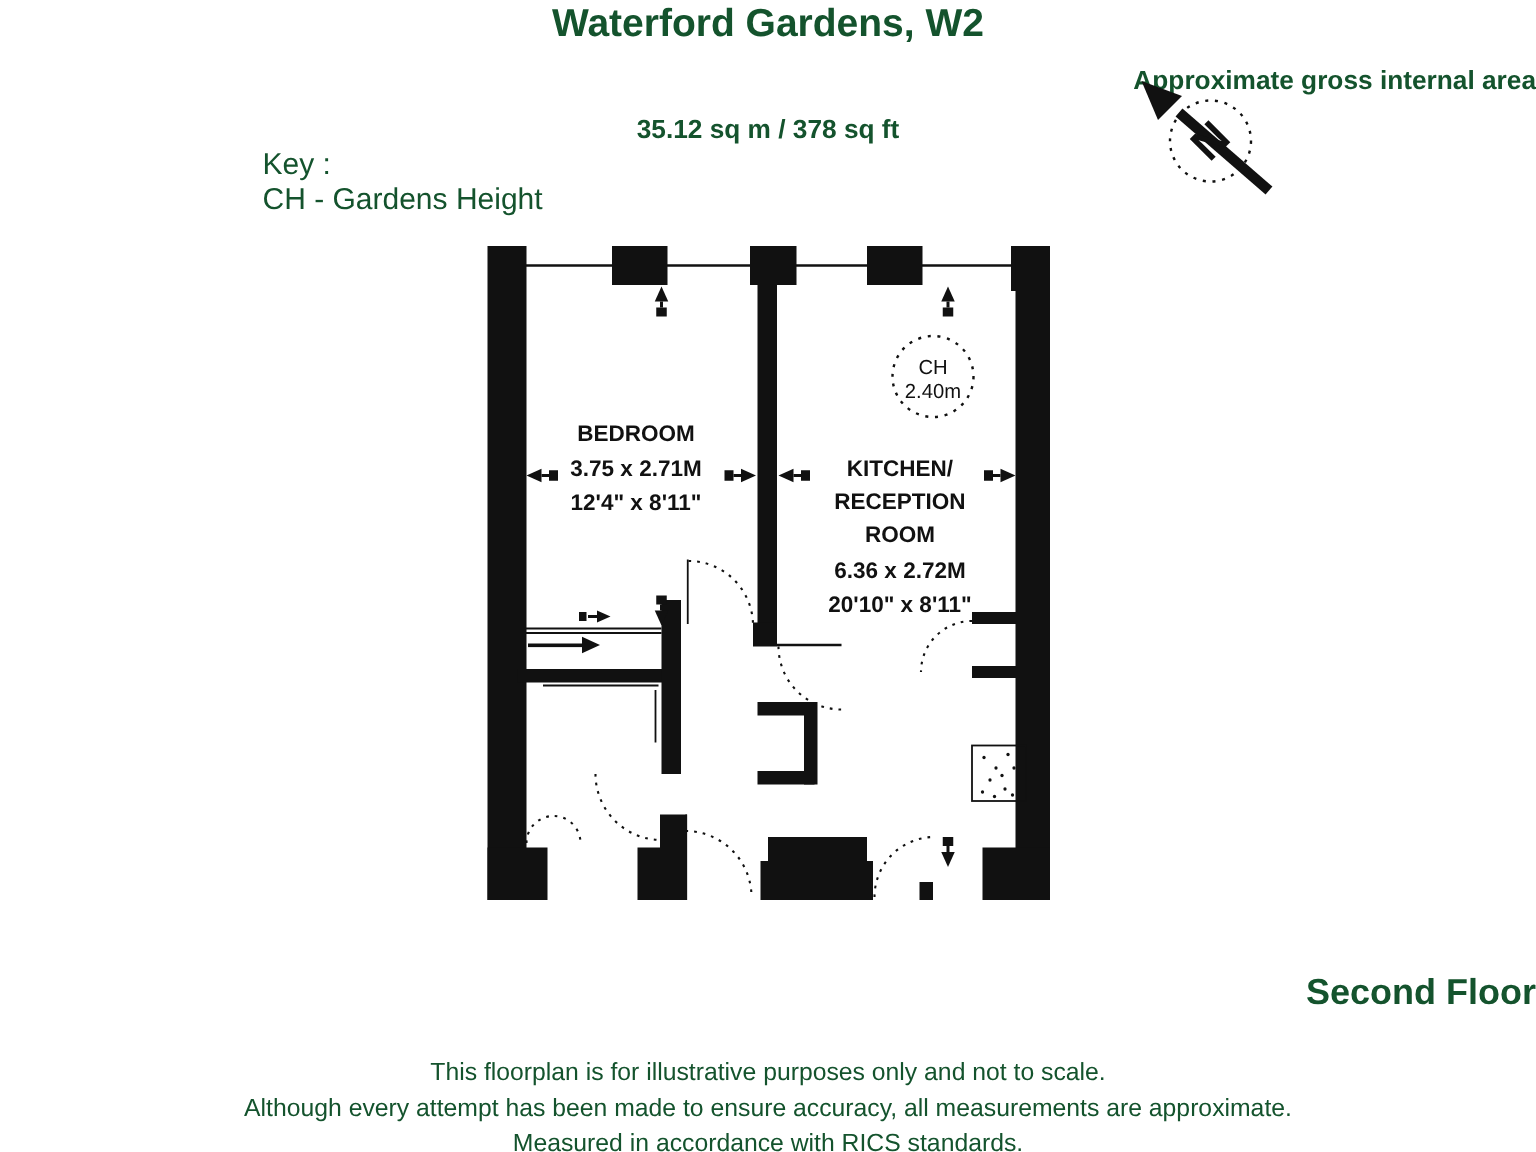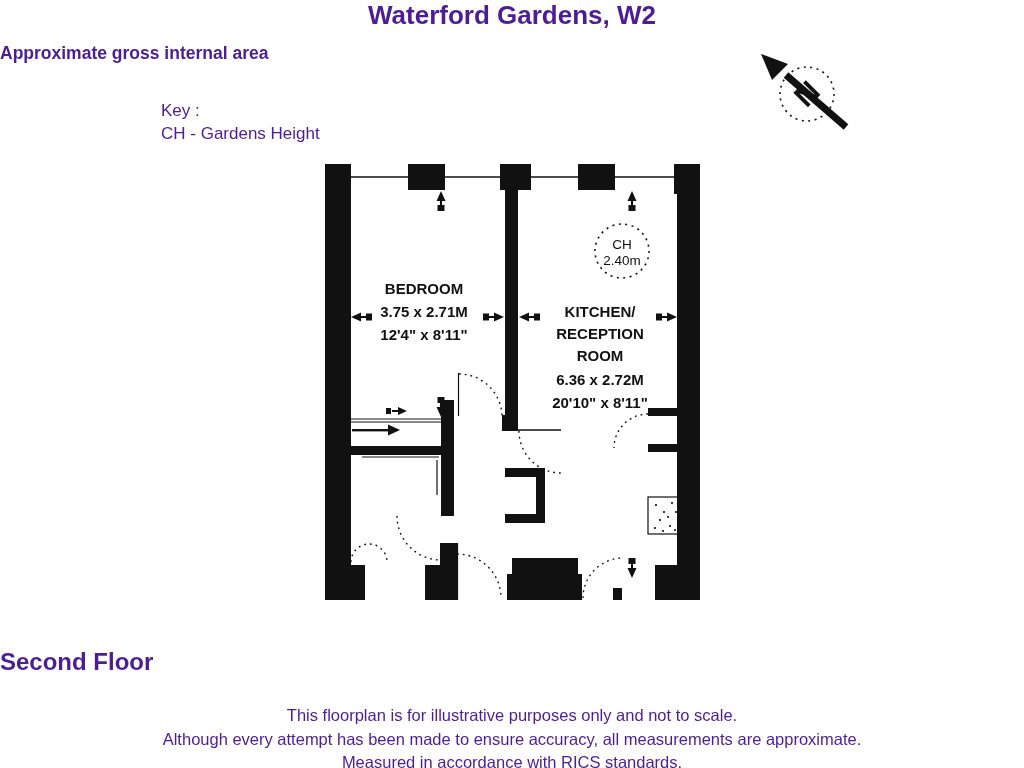--- a/index.html
+++ b/index.html
@@ -1,34 +1,34 @@
 <!DOCTYPE html>
 <html><head>
 <meta charset="utf-8">
 <style>
   html,body{margin:0;padding:0;background:#ffffff;}
   .page{
     position:relative;width:1024px;height:768px;background:#ffffff;
-    font-family:"Liberation Sans", sans-serif;color:#4c1d95;overflow:hidden;
+    font-family:"Liberation Sans", sans-serif;color:#14532d;overflow:hidden;
   }
   .title{
     position:absolute;top:0px;left:0;width:100%;text-align:center;
     font-size:26px;font-weight:bold;letter-spacing:0px;
   }
   .subtitle{
-    position:absolute;top:43px;left:0;width:100%;text-align:left;
+    position:absolute;top:43px;left:0;width:100%;text-align:right;
     font-size:17.5px;font-weight:bold;
   }
   .area{
     position:absolute;top:76px;left:0;width:100%;text-align:center;
     font-size:17.5px;font-weight:bold;
   }
-  .key{position:absolute;left:161px;top:99px;font-size:17px;line-height:23px;}
+  .key{position:absolute;left:175px;top:99px;font-size:20px;line-height:23px;}
   .floor-label{
-    position:absolute;top:648px;left:0;width:100%;text-align:left;
+    position:absolute;top:648px;left:0;width:100%;text-align:right;
     font-size:24px;font-weight:bold;
   }
   .disclaimer{
     position:absolute;top:704px;left:0;width:100%;text-align:center;
     font-size:16.5px;line-height:23.5px;
   }
   svg.plan{position:absolute;left:0;top:0;}
   .wall{fill:#111;stroke:none;}
   .thin{stroke:#111;stroke-width:1.6;fill:none;}
   .thinner{stroke:#111;stroke-width:1.2;fill:none;}
@@ -41,20 +41,21 @@
   .ch-text{font-size:13.5px;font-family:"Liberation Sans",sans-serif;}
   .n-text{font-size:30px;font-weight:bold;font-family:"Liberation Sans",sans-serif;}
 </style>
 </head>
 <body>
 
 <div class="page">
 
   <div class="title">Waterford Gardens, W2</div>
   <div class="subtitle">Approximate gross internal area</div>
+  <div class="area">35.12 sq m / 378 sq ft</div>
 
   <div class="key">
     <div>Key :</div>
     <div>CH - Gardens Height</div>
   </div>
 
   <svg class="plan" width="1024" height="768" viewBox="0 0 1024 768">
 
     <g>
       <line x1="846" y1="127" x2="786" y2="75" stroke="#111" stroke-width="7"></line>

